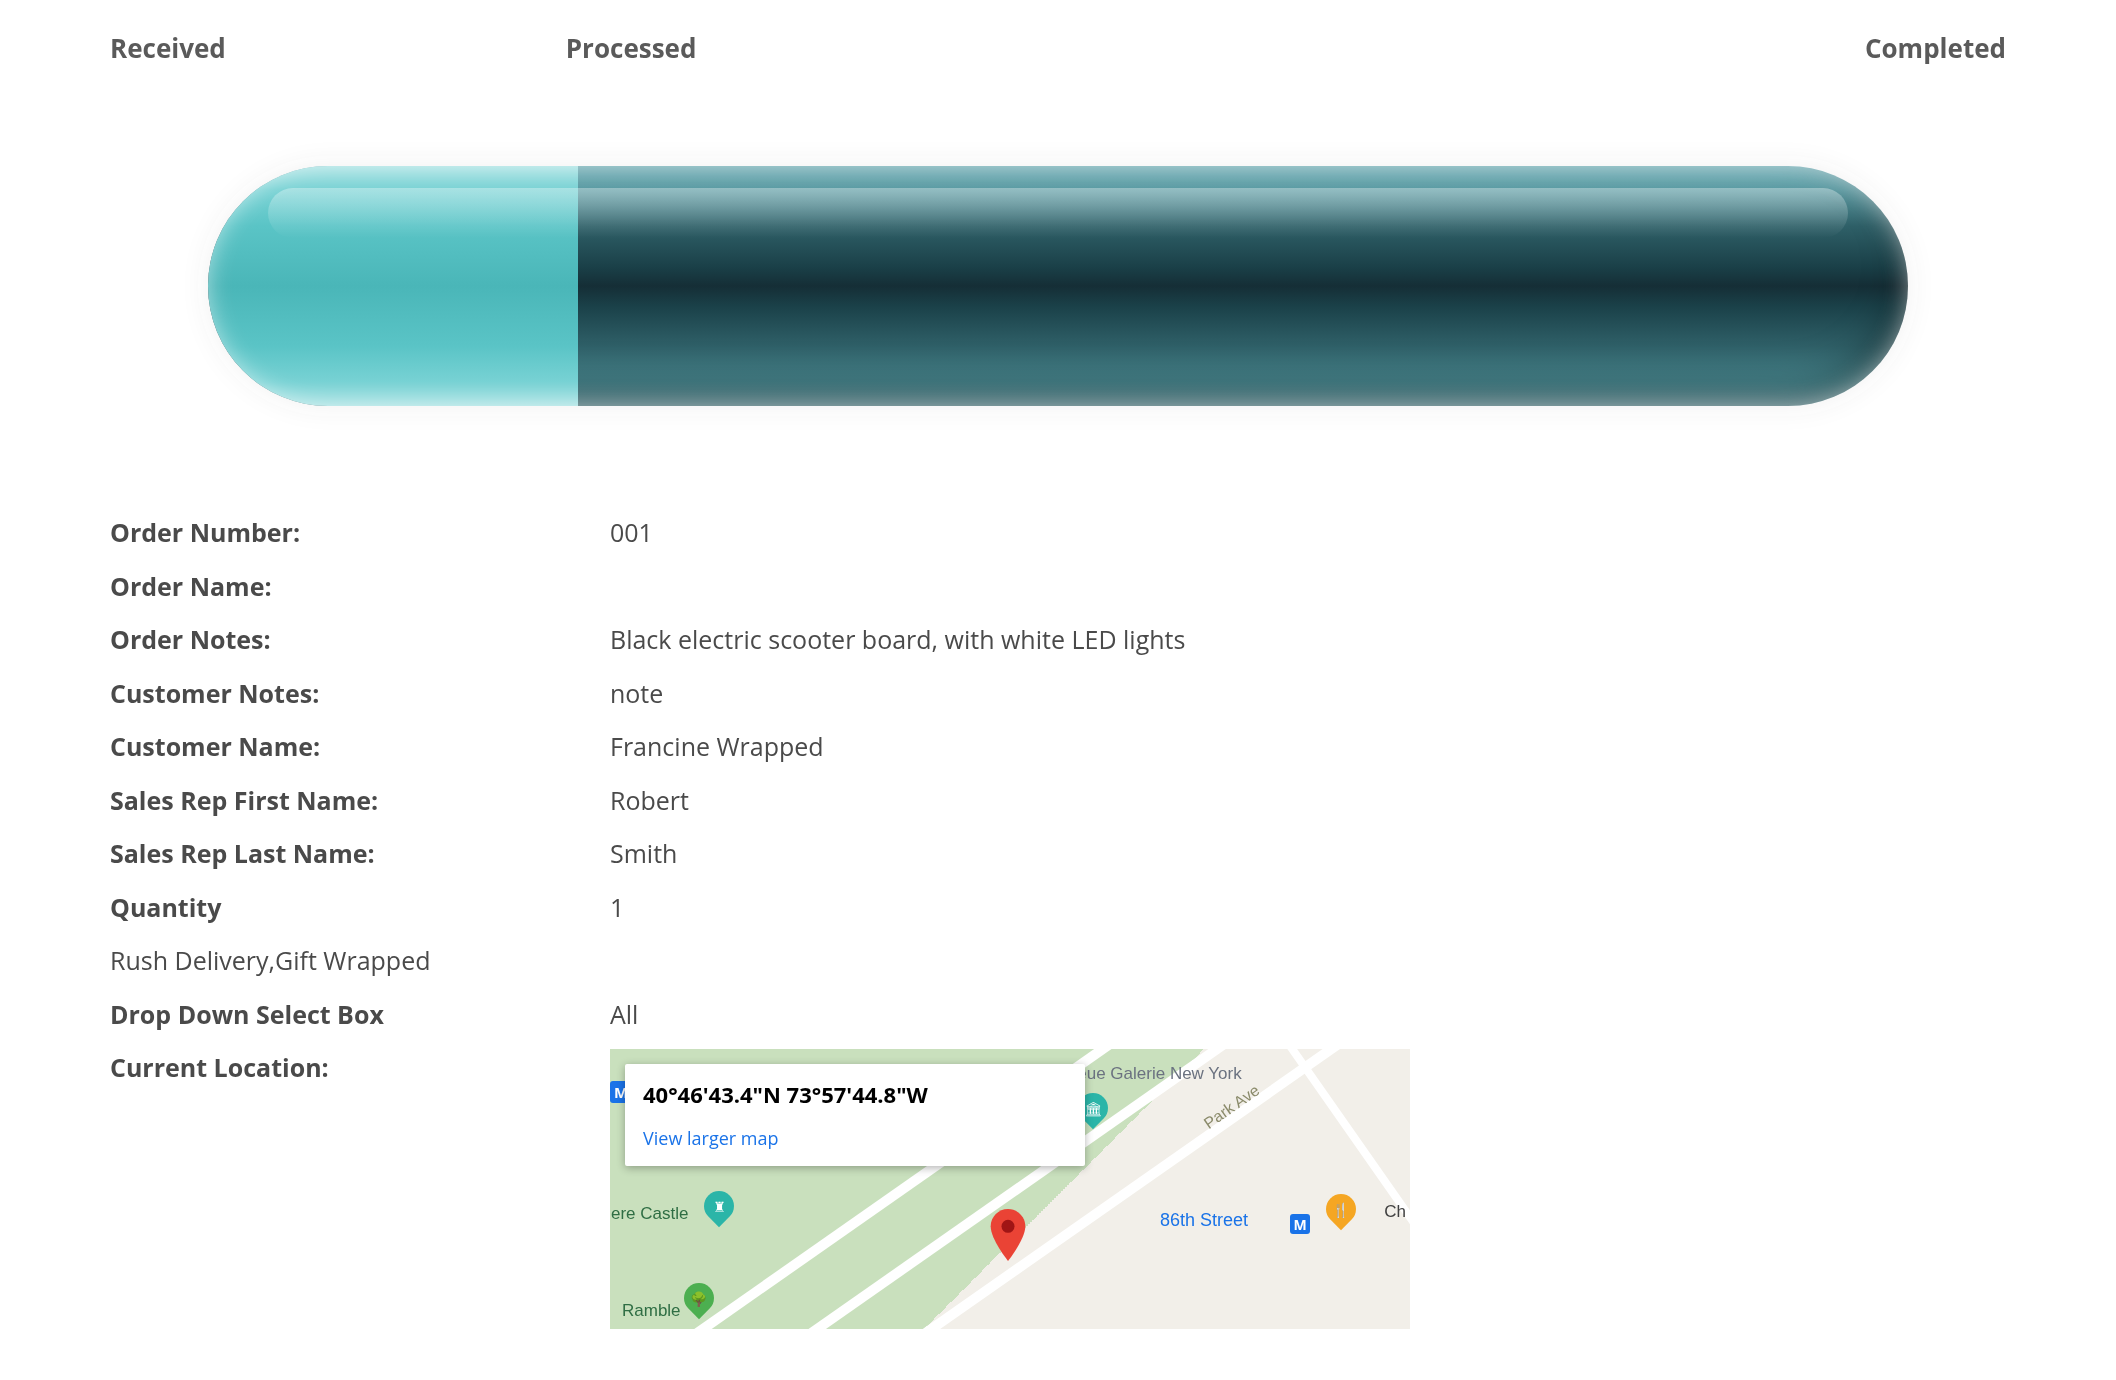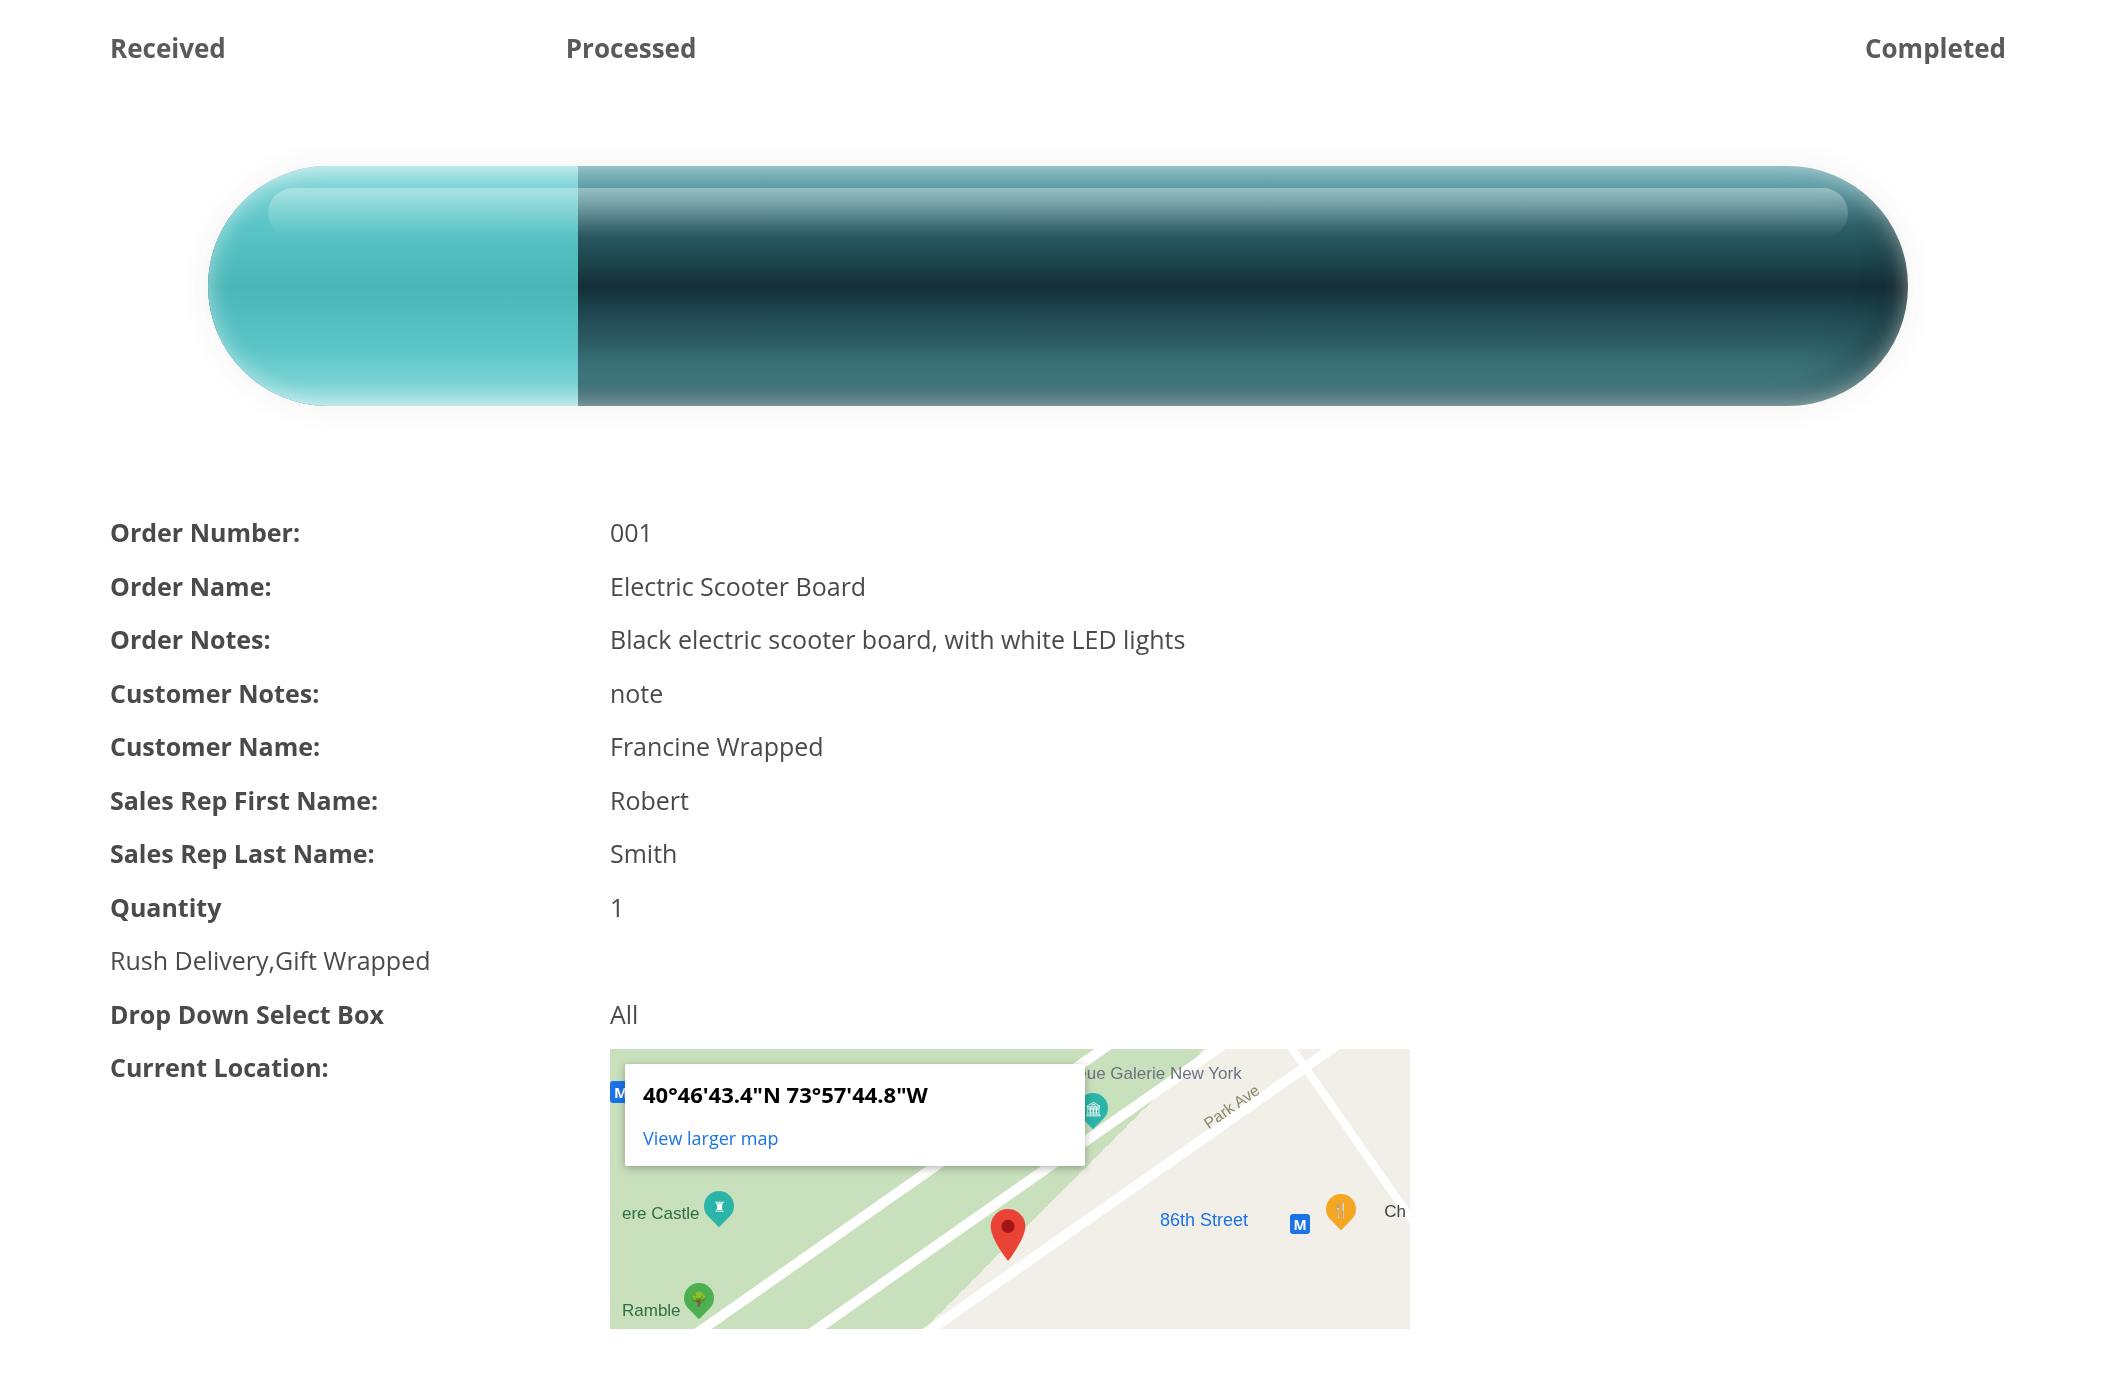--- a/index.html
+++ b/index.html
@@ -151,21 +151,21 @@
     }
     .map-marker svg { width: 100%; height: 100%; }
 
     .map-label {
       position: absolute;
       font-size: 17px;
       color: #7a6a4a;
       font-family: sans-serif;
     }
     .lbl-neue { left: 455px; top: 12px; color: #6b7280; }
-    .lbl-castle { left: 12px; top: 152px; color: #2f6e44; }
+    .lbl-castle { left: 1px; top: 152px; color: #2f6e44; }
     .lbl-ramble { left: 12px; bottom: 6px; color: #2f6e44; }
     .lbl-park { left: 590px; top: 46px; color: #8a8a6a; transform: rotate(-35deg); font-size: 16px; }
     .lbl-86th { left: 550px; top: 158px; color: #1a73e8; font-size: 18px; text-align: center; }
     .lbl-ch { right: 4px; top: 150px; color: #404040; }
 
     .poi-icon {
       position: absolute;
       width: 30px; height: 30px;
       border-radius: 50% 50% 50% 0;
       transform: rotate(-45deg);
@@ -215,21 +215,20 @@
   <div class="progress-edge-fade"></div>
 </div>
 
 <div class="details">
   <div class="detail-row">
     <div class="detail-label">Order Number:</div>
     <div class="detail-value">001</div>
   </div>
   <div class="detail-row">
     <div class="detail-label">Order Name:</div>
-    <div class="detail-value">Electric Scooter Board</div>
   </div>
   <div class="detail-row">
     <div class="detail-label">Order Notes:</div>
     <div class="detail-value">Black electric scooter board, with white LED lights</div>
   </div>
   <div class="detail-row">
     <div class="detail-label">Customer Notes:</div>
     <div class="detail-value">note</div>
   </div>
   <div class="detail-row">

